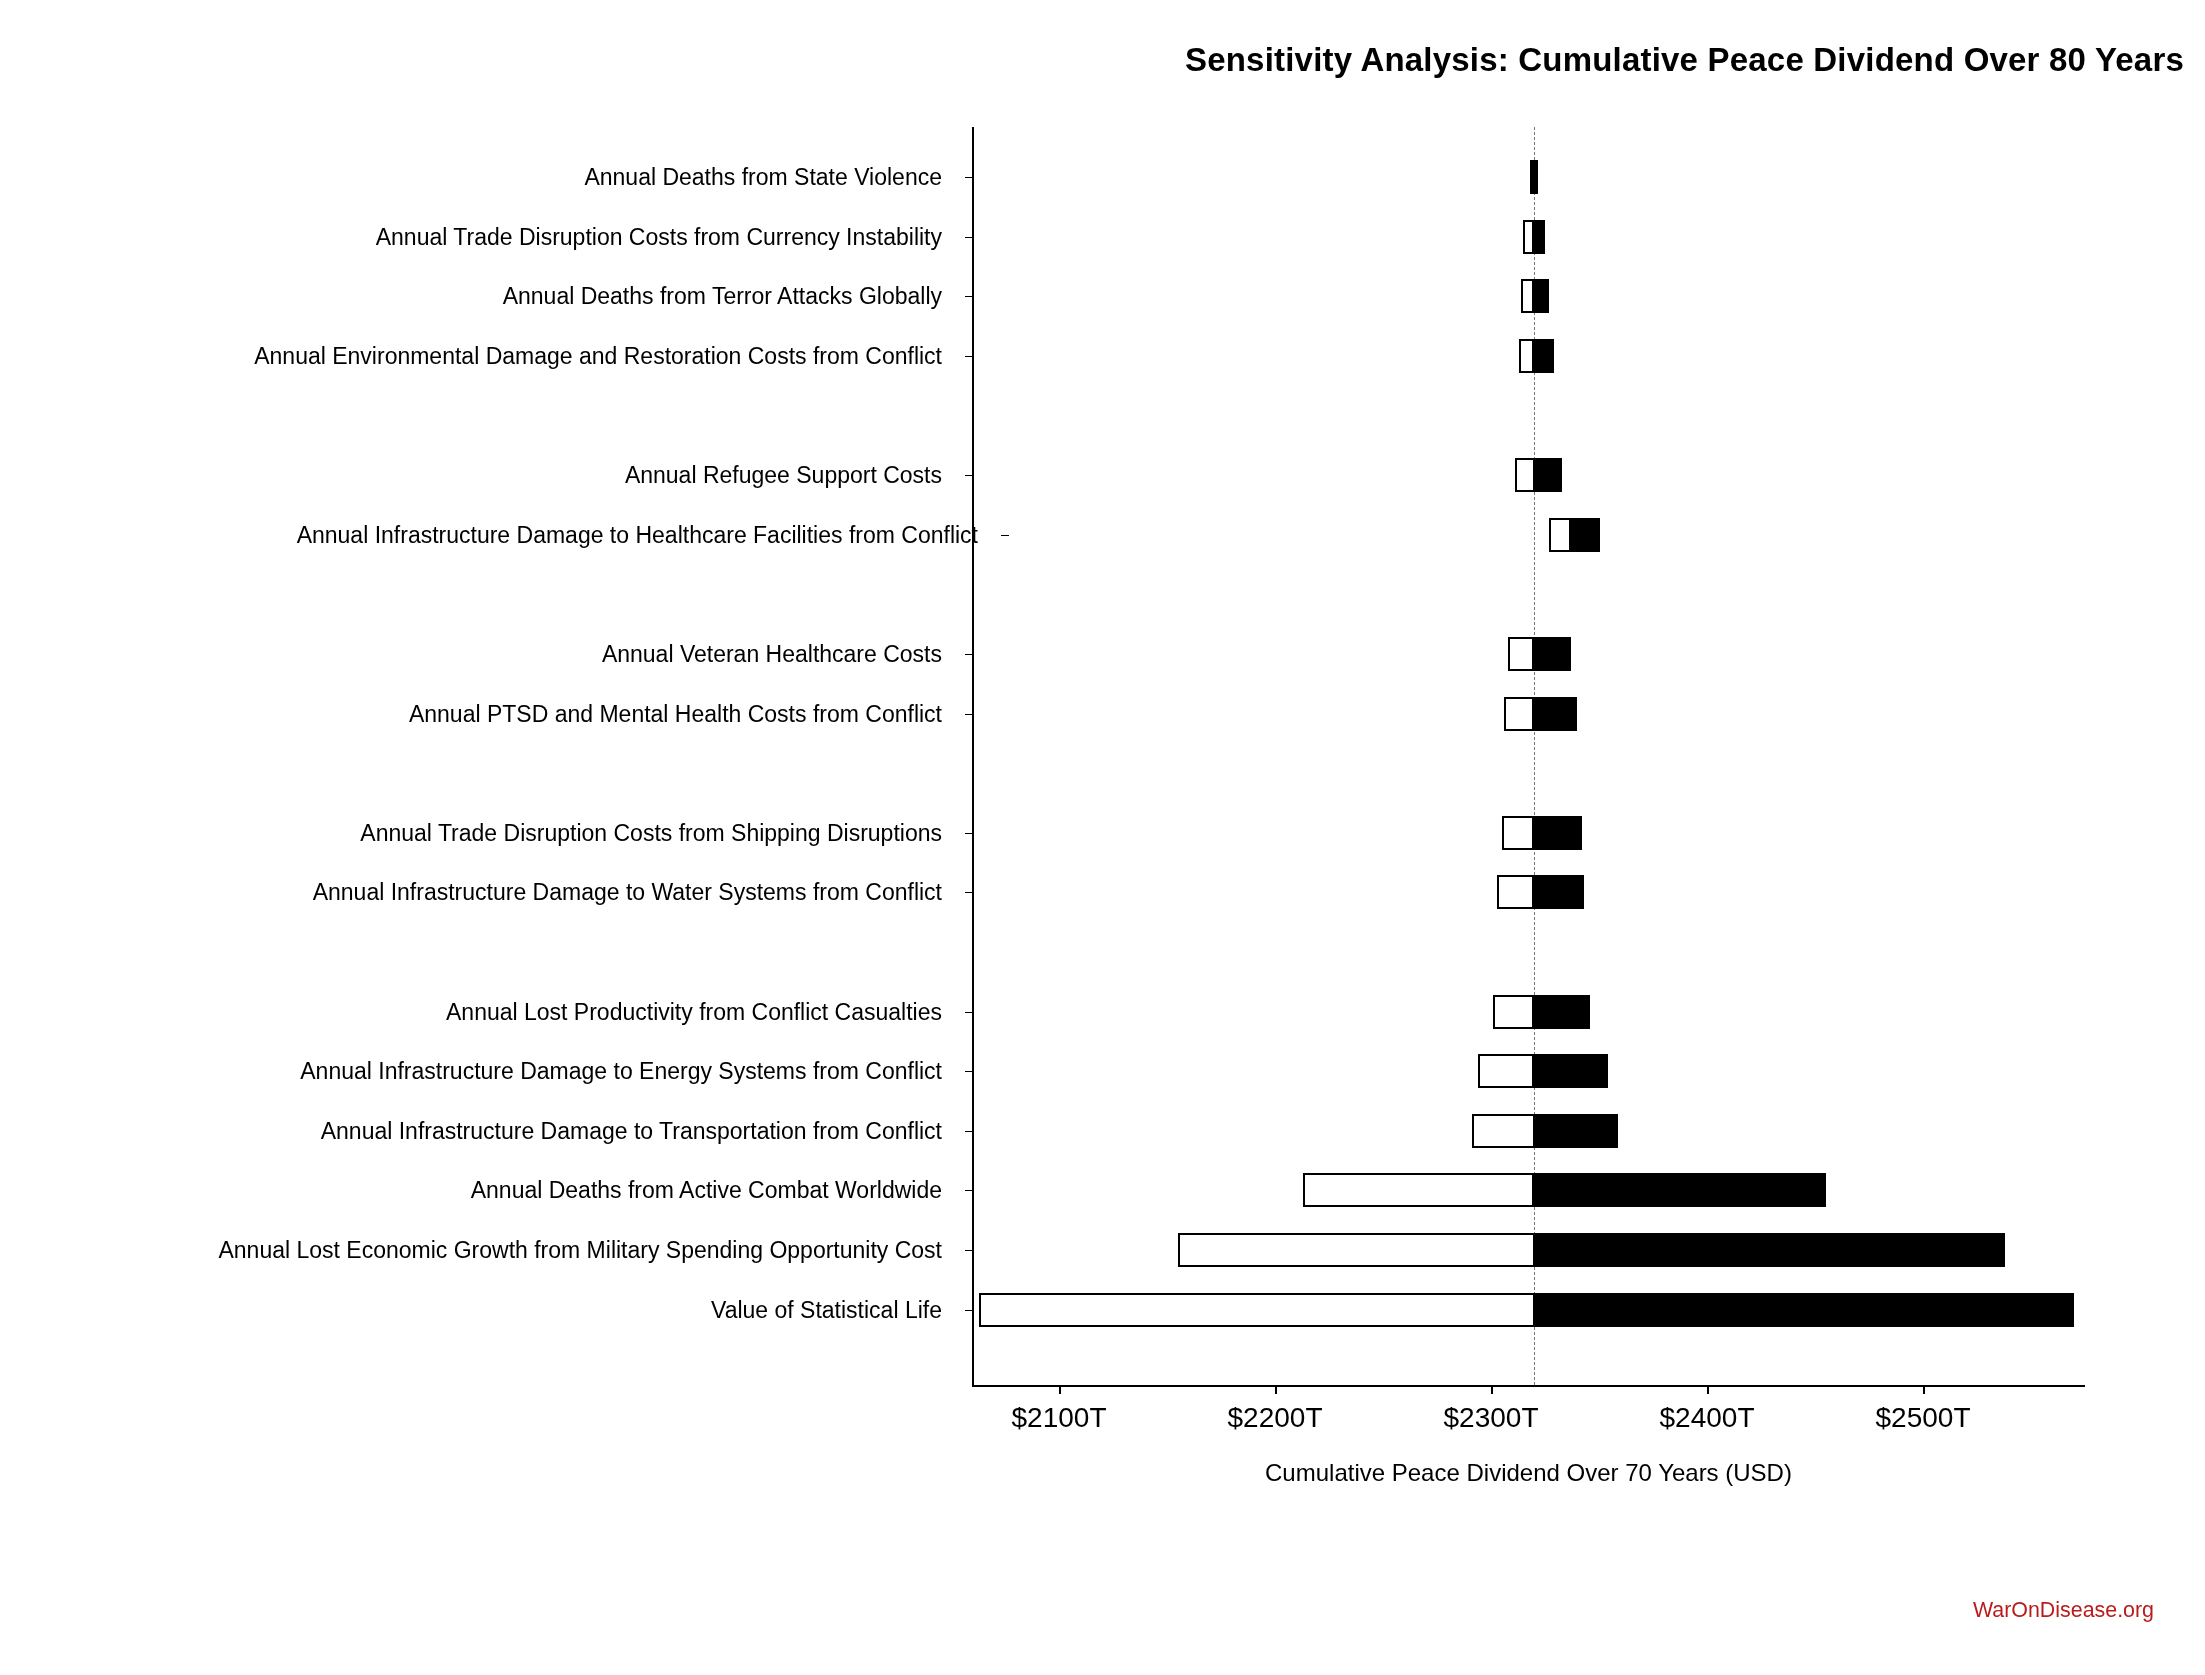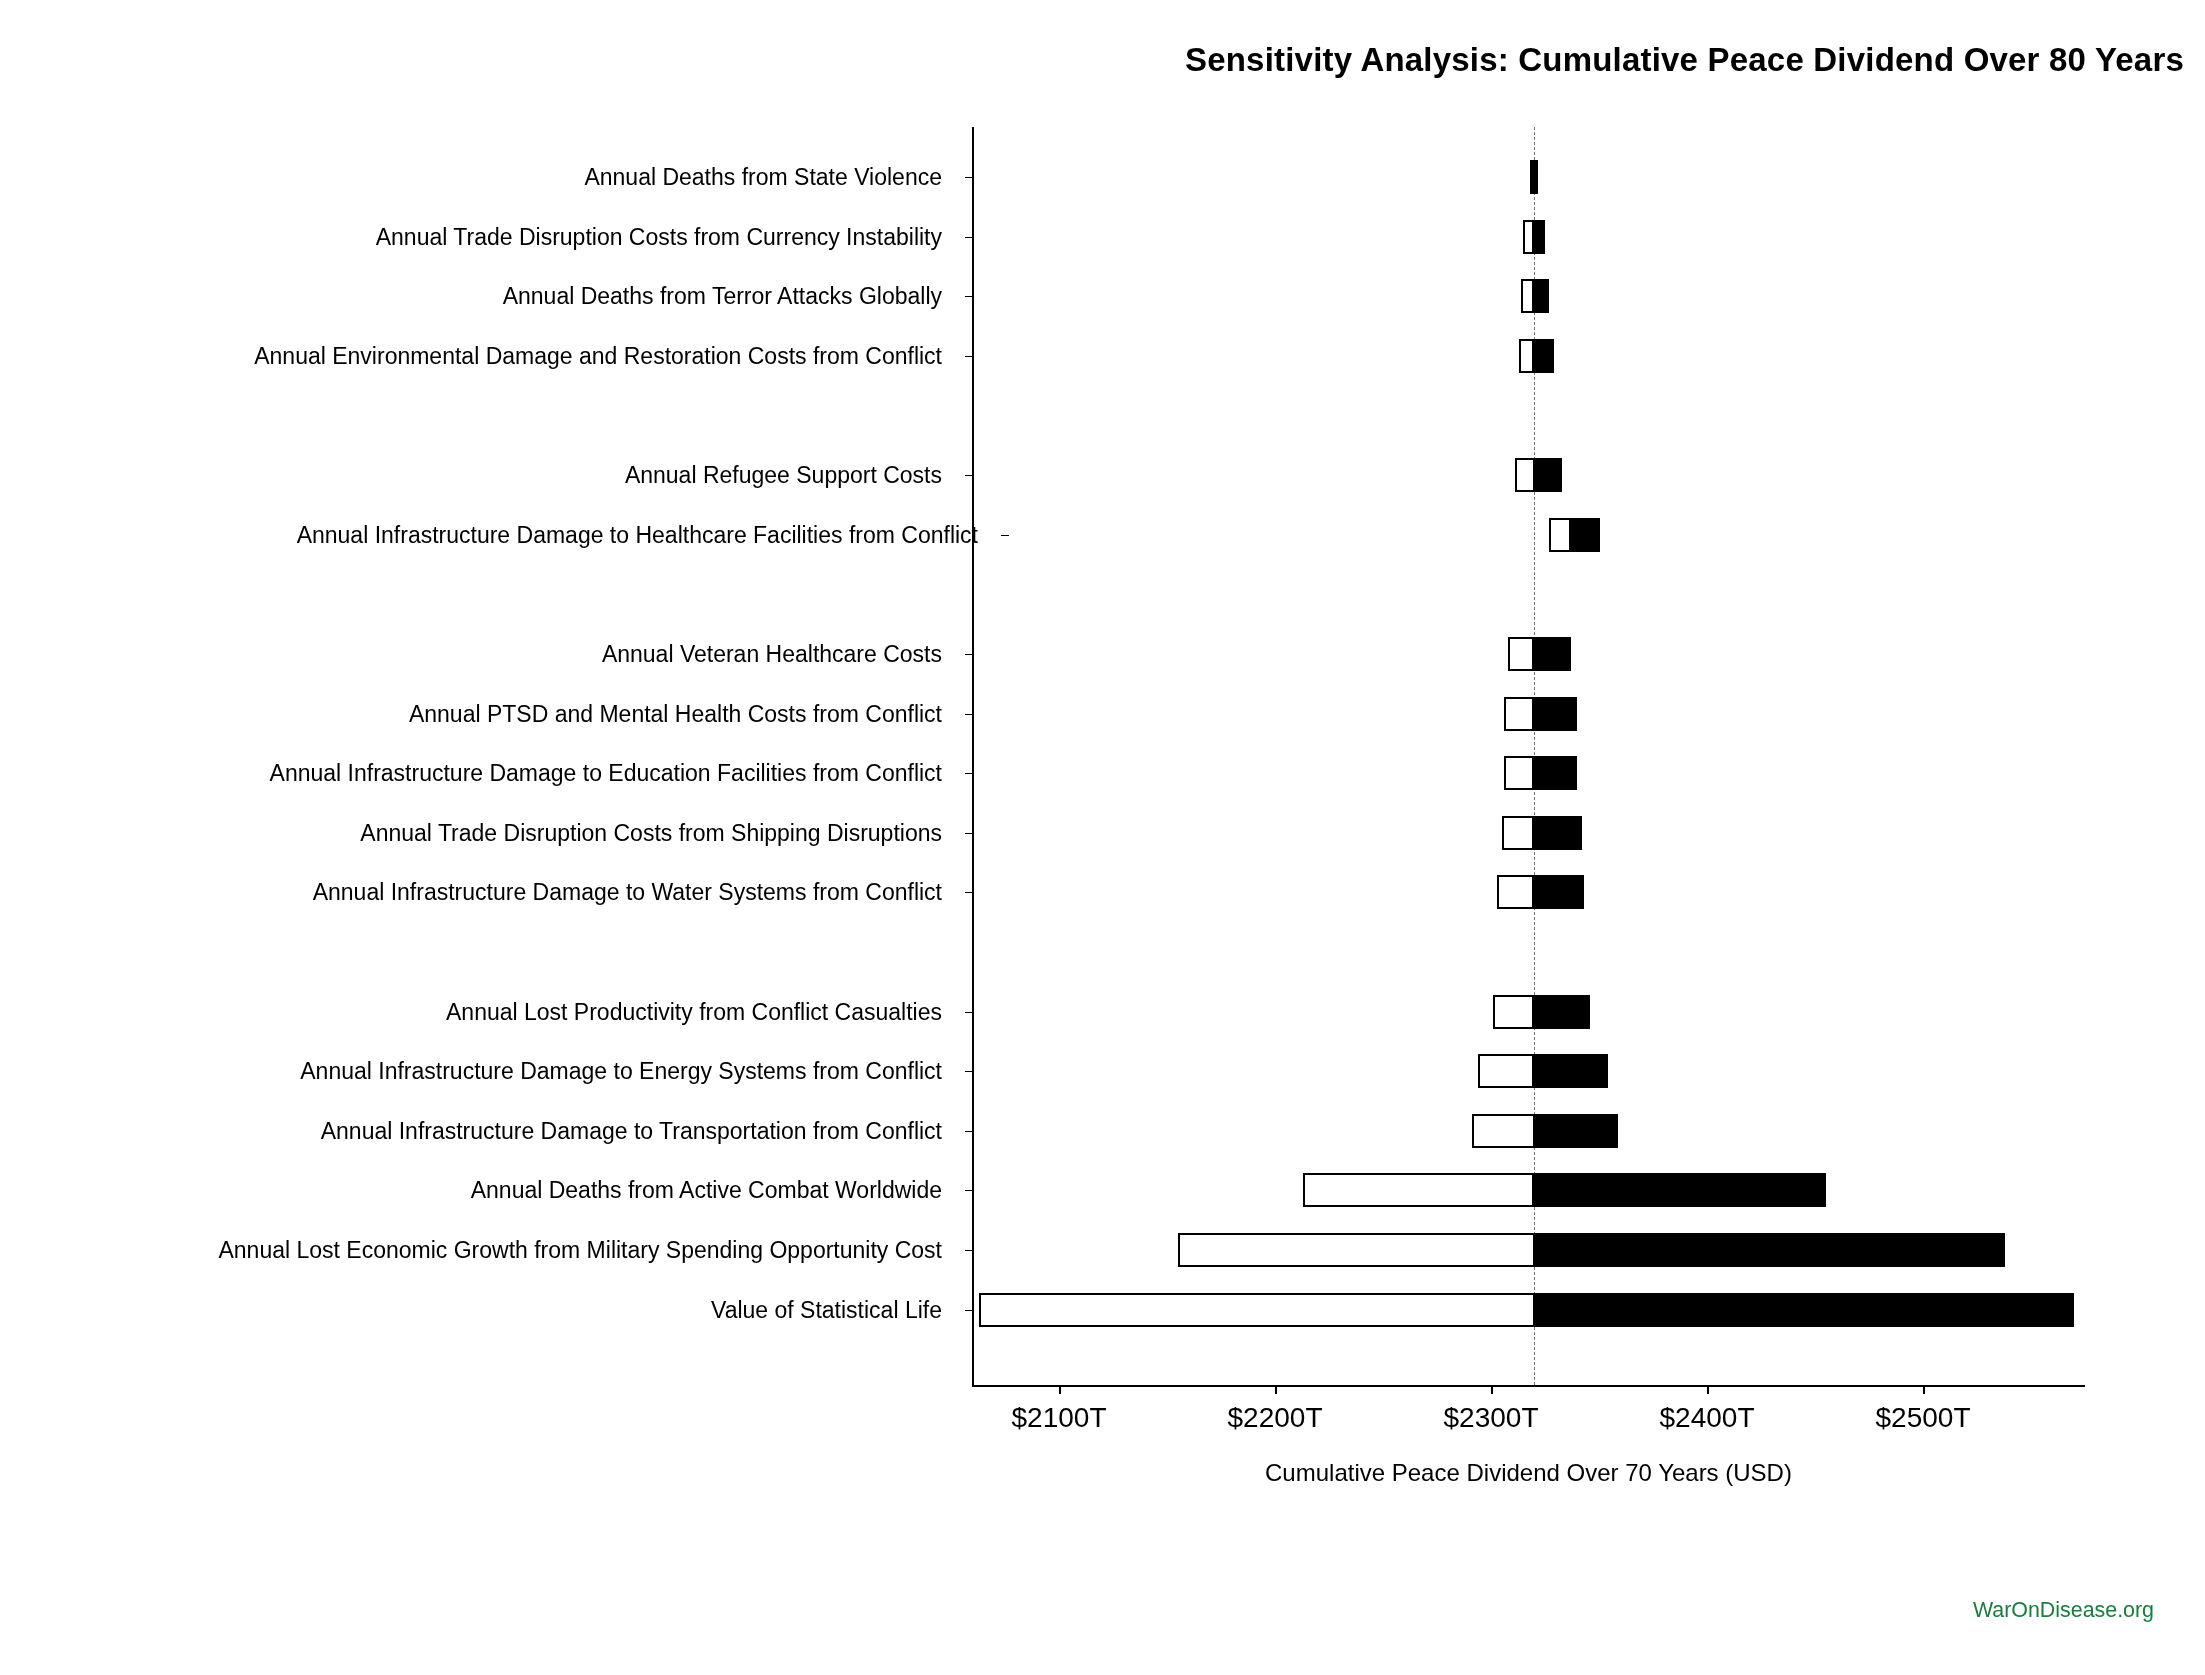--- a/index.html
+++ b/index.html
@@ -122,21 +122,21 @@
     left: 972px;
     width: 1113px;
     text-align: center;
     font-size: 24px;
   }
   #watermark {
     position: absolute;
     right: 51px;
     bottom: 53px;
     font-size: 21.4px;
-    color: #15803d;
+    color: #b91c1c;
   }
 </style>
 </head>
 <body>
 
 <div id="chart-root">
 
   <div id="chart-title">Sensitivity Analysis: Cumulative Peace Dividend Over 80 Years</div>
 
   <div id="axis-spine-left"></div>
@@ -185,26 +185,20 @@
       <div class="bar-high" style="left: 1534px; width: 30px; top: 10.3px; height: 34px;"></div>
     </div>
     <div class="row" style="top: 627px; left: 0px; width: 2191px;">
       <div class="row-label">Annual Veteran Healthcare Costs</div>
       <div class="tick-mark"></div>
       <div class="bar-low" style="left: 1508px; width: 26px; top: 10.3px; height: 34px;"></div>
       <div class="bar-high" style="left: 1534px; width: 37px; top: 10.3px; height: 34px;"></div>
     </div>
     <div class="row" style="top: 687px; left: 0px; width: 2191px;">
       <div class="row-label">Annual PTSD and Mental Health Costs from Conflict</div>
-      <div class="tick-mark"></div>
-      <div class="bar-low" style="left: 1504px; width: 30px; top: 10.3px; height: 34px;"></div>
-      <div class="bar-high" style="left: 1534px; width: 43px; top: 10.3px; height: 34px;"></div>
-    </div>
-    <div class="row" style="top: 746px; left: 0px; width: 2191px;">
-      <div class="row-label">Annual Infrastructure Damage to Education Facilities from Conflict</div>
       <div class="tick-mark"></div>
       <div class="bar-low" style="left: 1504px; width: 30px; top: 10.3px; height: 34px;"></div>
       <div class="bar-high" style="left: 1534px; width: 43px; top: 10.3px; height: 34px;"></div>
     </div>
     <div class="row" style="top: 806px; left: 0px; width: 2191px;">
       <div class="row-label">Annual Trade Disruption Costs from Shipping Disruptions</div>
       <div class="tick-mark"></div>
       <div class="bar-low" style="left: 1502px; width: 32px; top: 10.3px; height: 34px;"></div>
       <div class="bar-high" style="left: 1534px; width: 48px; top: 10.3px; height: 34px;"></div>
     </div>

